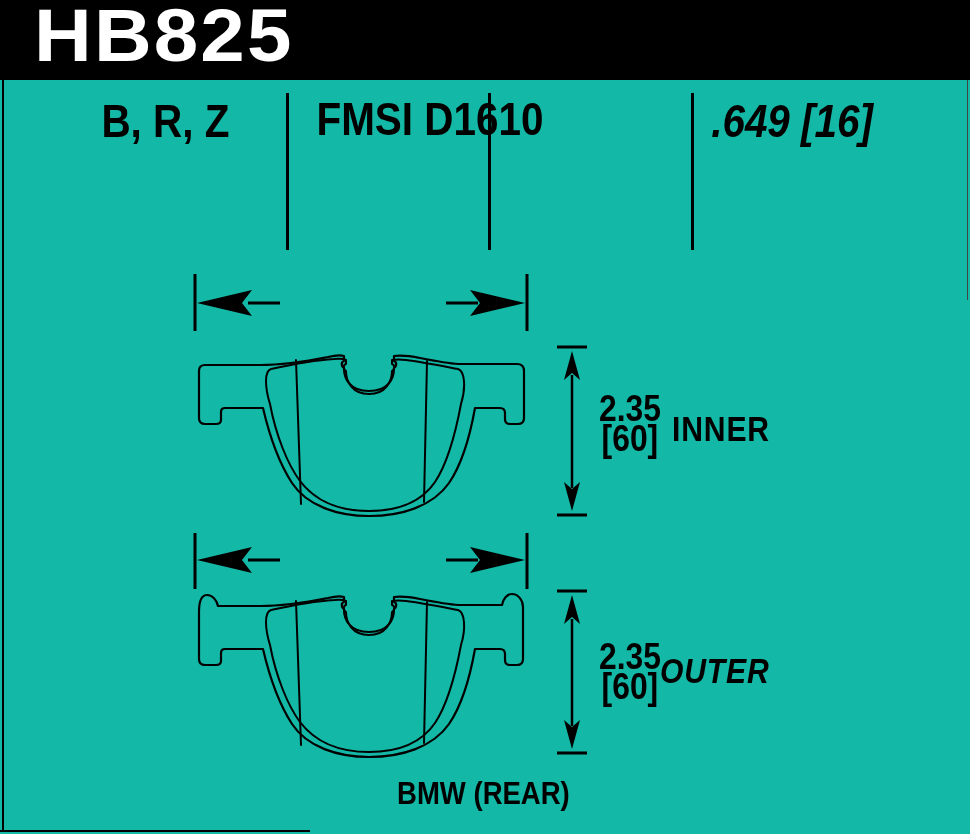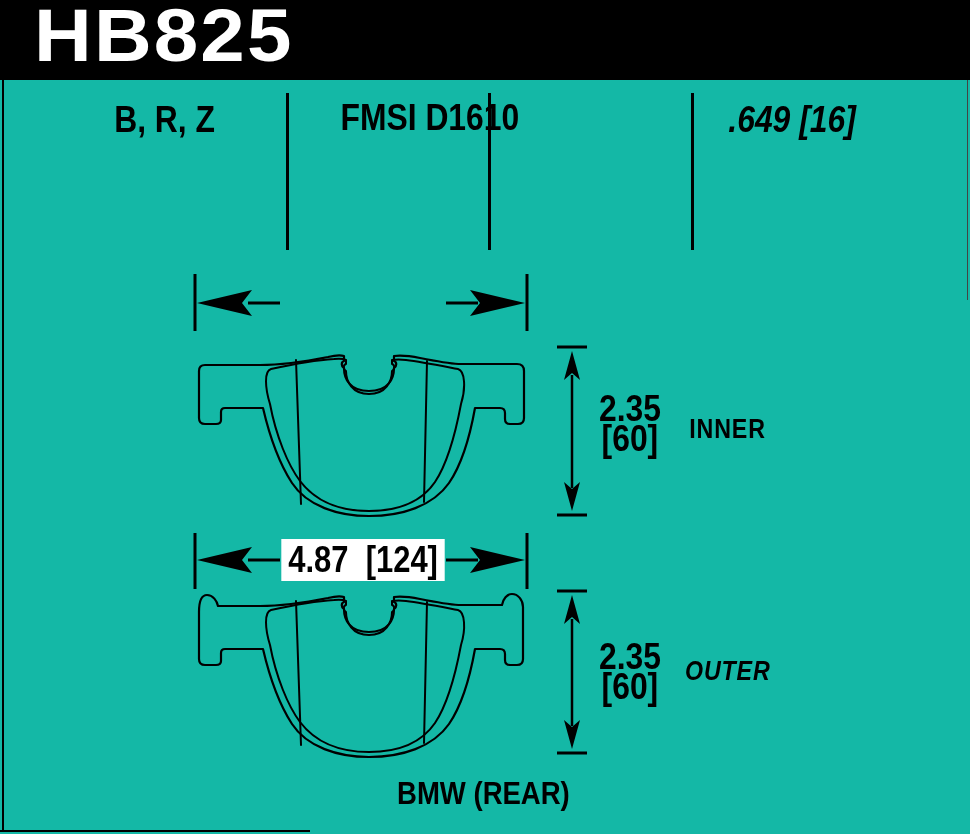--- a/index.html
+++ b/index.html
@@ -18,25 +18,25 @@
   
   .edge{position:absolute;background:#000;}
   
   .vline{position:absolute;top:93px;height:157px;width:3px;background:#000;}
   
   .txt{
     position:absolute;display:flex;align-items:center;justify-content:center;
     font-weight:bold;white-space:pre;
   }
   .cnd{display:inline-block;transform:scaleX(0.86);transform-origin:center;white-space:pre;}
-  .spec{font-size:37px;}
+  .spec{font-size:47px;}
   .dimh{font-size:36px;}
   .dimh .cnd{background:#fff;padding:0 8px;}
   .dimv{font-size:37px;line-height:30px;flex-direction:column;}
-  .sidelabel{font-size:27px;letter-spacing:1px;}
+  .sidelabel{font-size:35px;letter-spacing:1px;justify-content:flex-end;}
   .app{font-size:32px;}
   
   .draw{position:absolute;left:150px;top:260px;}
   .ln{fill:none;stroke:#000;stroke-width:2.2;stroke-linejoin:round;stroke-linecap:round;}
   .dln{fill:none;stroke:#000;stroke-width:3;stroke-linecap:butt;}
   .ah{fill:#000;stroke:none;}
 </style>
 </head>
 <body>
 
@@ -141,23 +141,20 @@
     </g>
 
     <g>
       <path class="dln" d="M557 591 H587 M557 753 H587"></path>
       <polygon class="ah" points="572,595 564,624 572,617 580,624"></polygon>
       <path class="dln" style="stroke-width:2.5" d="M572 619 V726"></path>
       <polygon class="ah" points="572,749 564,720 572,727 580,720"></polygon>
     </g>
   </svg>
 
-  <div class="txt dimh" style="left:280px;top:542px;width:166px;height:36px;">
-    <span class="cnd">4.87  [124]</span>
-  </div>
 
   <div class="txt dimv" style="left:592px;top:395px;width:76px;height:58px;">
     <span class="cnd">2.35</span>
     <span class="cnd">[60]</span>
   </div>
   <div class="txt dimv" style="left:592px;top:643px;width:76px;height:58px;">
     <span class="cnd">2.35</span>
     <span class="cnd">[60]</span>
   </div>
 

